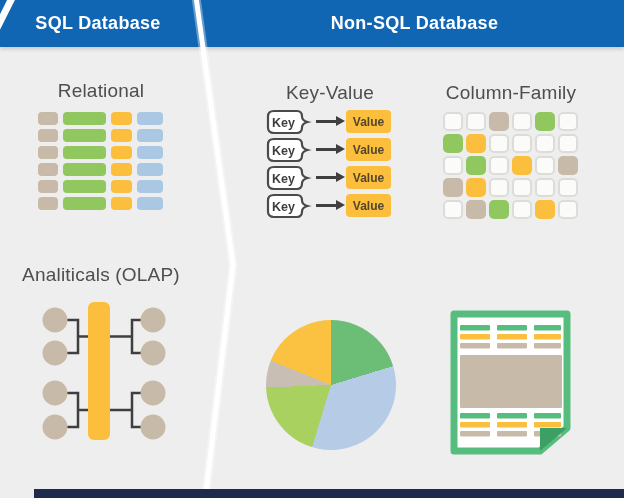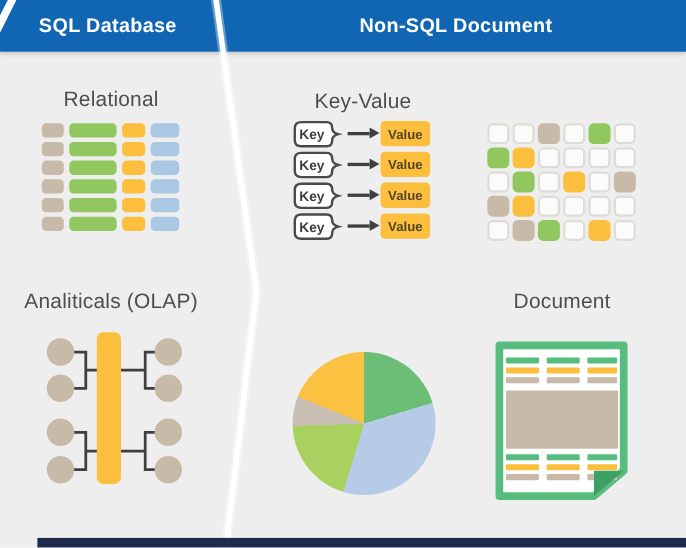--- a/index.html
+++ b/index.html
@@ -57,26 +57,26 @@
   .bottom-bar{position:absolute;left:34px;right:0;bottom:0;height:9px;
     background:var(--bottom-bar,#1F2B4D);}
 </style>
 </head>
 <body>
 
 <div class="canvas">
 
   <div class="header-band"></div>
   <div class="header-label sql">SQL Database</div>
-  <div class="header-label nonsql">Non-SQL Document</div>
+  <div class="header-label nonsql">Non-SQL Database</div>
 
   <div class="sec-title" style="left:230px;top:82px">Key-Value</div>
   <div class="sec-title" style="left:1px;top:80px">Relational</div>
+  <div class="sec-title" style="left:411px;top:82px">Column-Family</div>
   <div class="sec-title" style="left:1px;top:264px">Analiticals (OLAP)</div>
-  <div class="sec-title" style="left:411px;top:264px">Document</div>
 
   <div class="rel-grid" id="relational-grid">
       <div class="rel-row">
         <div class="rel-cell c-tan" style="width: 20px;"></div>
         <div class="rel-cell c-green" style="width: 43px;"></div>
         <div class="rel-cell c-yellow" style="width: 21px;"></div>
         <div class="rel-cell c-blue" style="width: 26px;"></div>
       </div>
       <div class="rel-row">
         <div class="rel-cell c-tan" style="width: 20px;"></div>

